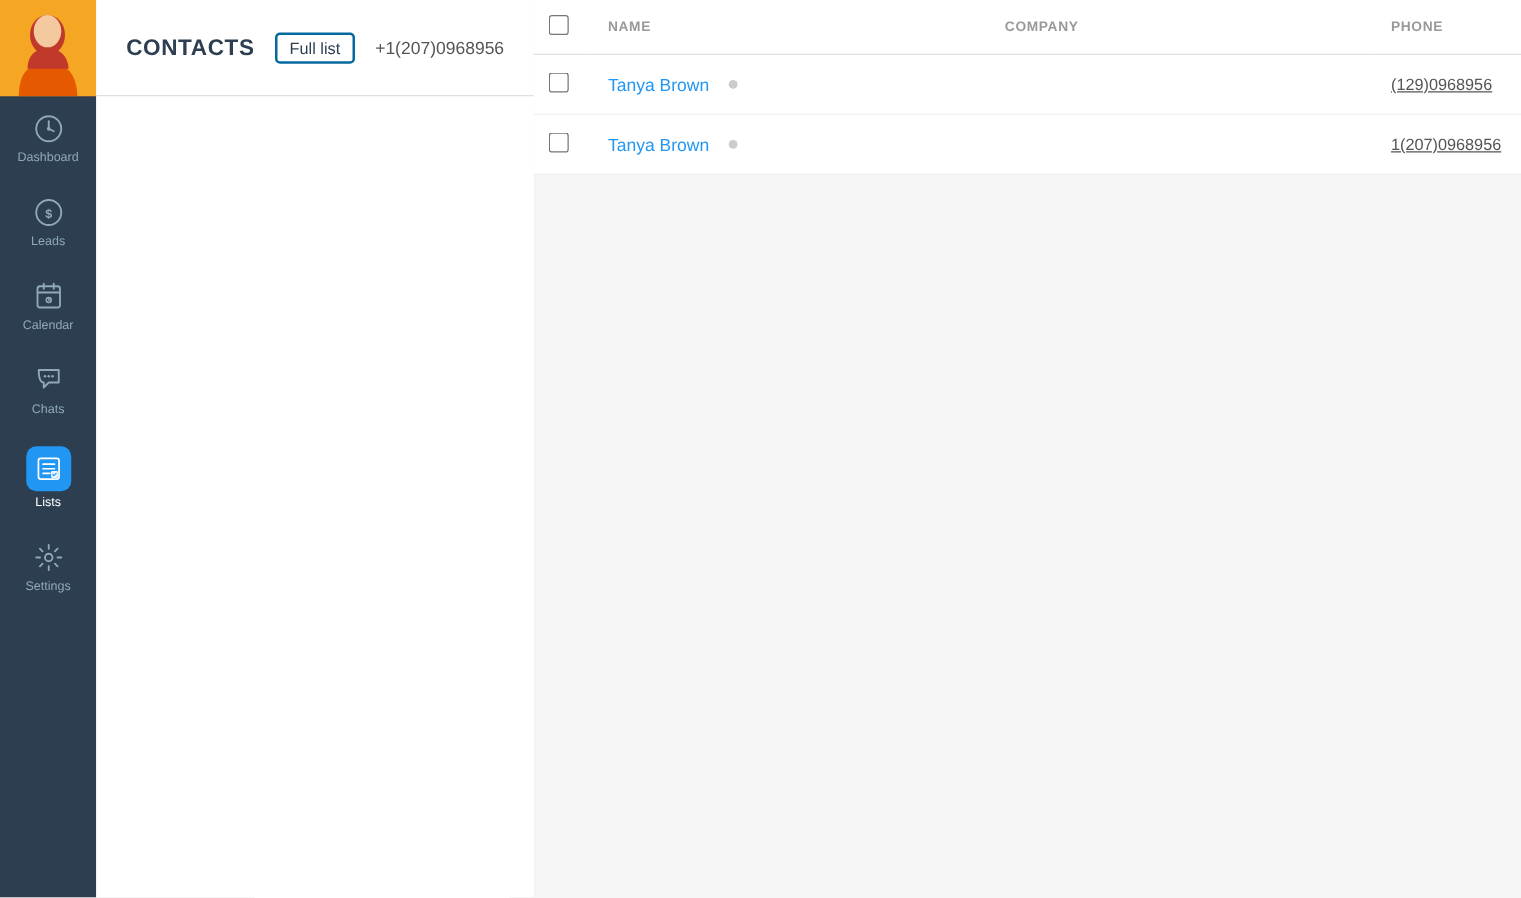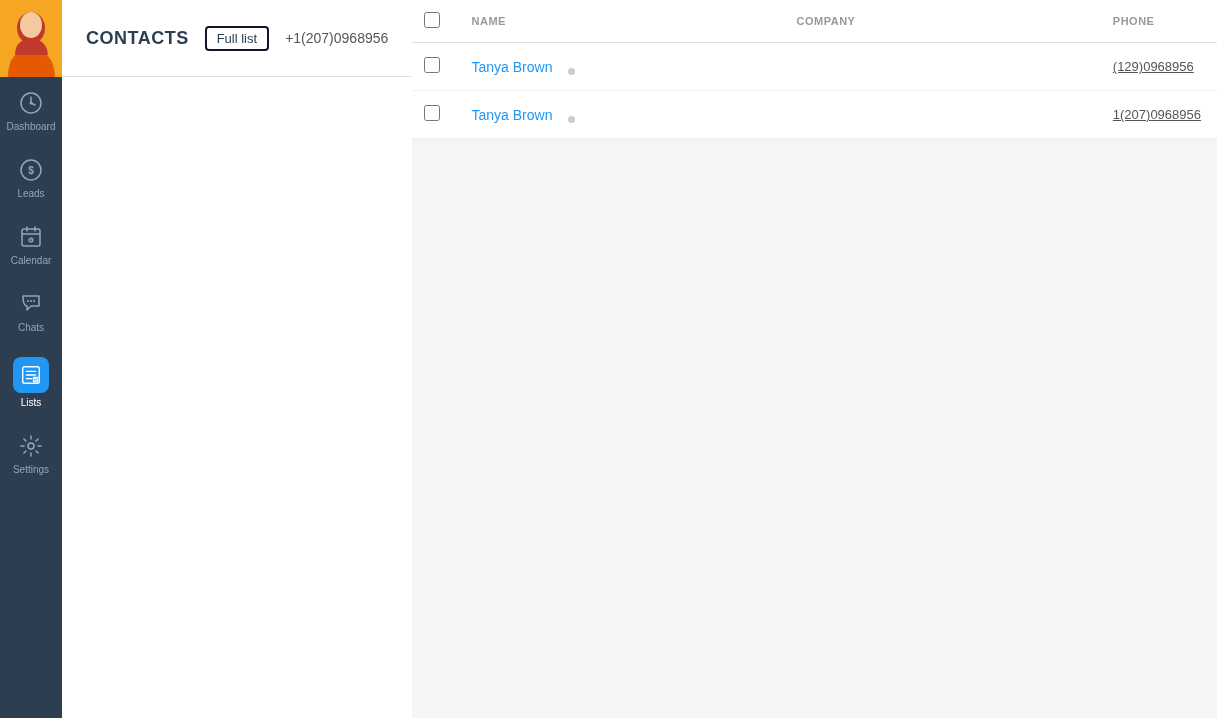--- a/index.html
+++ b/index.html
@@ -1,20 +1,20 @@
 <!DOCTYPE html>
 <html><head>
   <meta charset="utf-8">
   <style>
     * { margin: 0; padding: 0; box-sizing: border-box; }
     body { font-family: -apple-system, BlinkMacSystemFont, 'Segoe UI', sans-serif; display: flex; height: 718px; width: 1217px; overflow: hidden; background: #f0f0f0; }
 
     
     .sidebar {
-      width: 62px;
+      width: 77px;
       background: #2c3e50;
       display: flex;
       flex-direction: column;
       align-items: center;
       flex-shrink: 0;
     }
 
     .sidebar-avatar {
       width: 77px;
       height: 77px;
@@ -98,21 +98,21 @@
 
     .header-title {
       font-size: 18px;
       font-weight: 700;
       color: #2c3e50;
       letter-spacing: 0.5px;
     }
 
     .full-list-badge {
       background: #fff;
-      border: 2px solid #0f172a;
+      border: 2px solid #0369a1;
       color: #2c3e50;
       padding: 3px 10px;
       border-radius: 4px;
       font-size: 13px;
       font-weight: 500;
       cursor: pointer;
     }
 
     .header-phone {
       color: #555;
@@ -189,21 +189,21 @@
     }
 
     .phone-link {
       color: #555;
       text-decoration: underline;
       font-size: 13px;
     }
 
     .name-cell {
       display: flex;
-      align-items: flex-end;
+      align-items: center;
       gap: 8px;
     }
 
     input[type="checkbox"] {
       width: 16px;
       height: 16px;
       cursor: pointer;
       accent-color: #2196F3;
     }
   </style>

